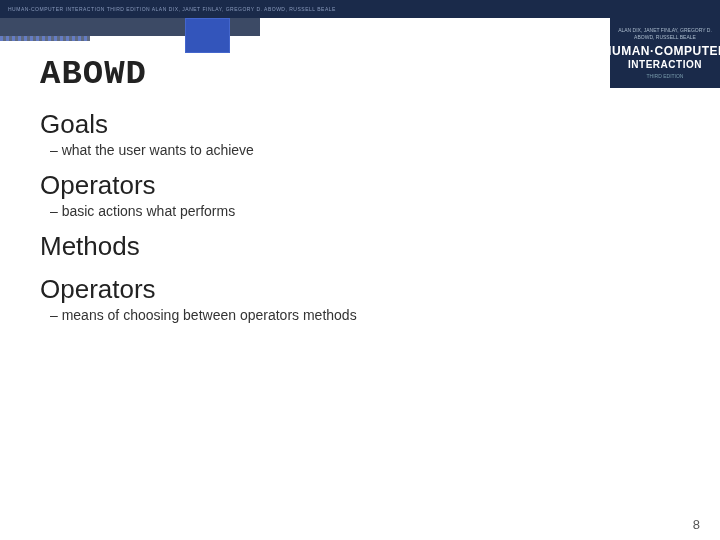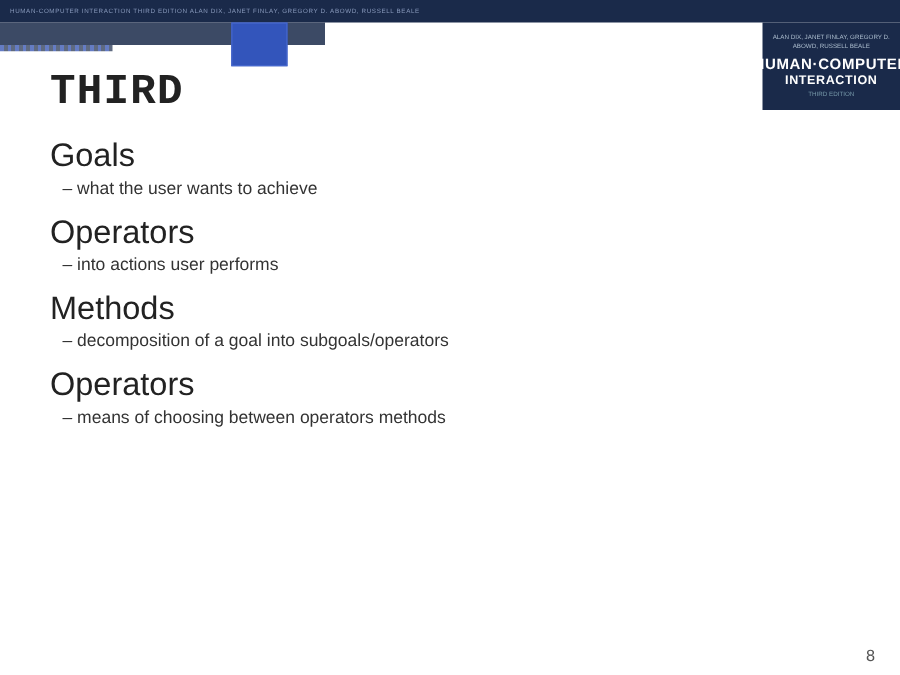--- a/index.html
+++ b/index.html
@@ -184,35 +184,34 @@
 GREGORY D. ABOWD, RUSSELL BEALE</div>
     <div class="book-cover-title">
       <span class="human">HUMAN·COMPUTER</span>
       <span>INTERACTION</span>
     </div>
     <div class="book-cover-edition">THIRD EDITION</div>
   </div>
 
   <div class="content">
 
-    <div class="slide-title">THIRD</div>
+    <div class="slide-title">ABOWD</div>
 
     <div class="section">
       <div class="section-heading">Goals</div>
       <div class="section-desc">– what the user wants to achieve</div>
     </div>
 
     <div class="section">
       <div class="section-heading">Operators</div>
-      <div class="section-desc">– into actions user performs</div>
+      <div class="section-desc">– basic actions what performs</div>
     </div>
 
     <div class="section">
       <div class="section-heading">Methods</div>
-      <div class="section-desc">– decomposition of a goal into subgoals/operators</div>
     </div>
 
     <div class="section">
       <div class="section-heading">Operators</div>
       <div class="section-desc">– means of choosing between operators methods</div>
     </div>
 
   </div>
 
   <div class="page-number">8</div>

